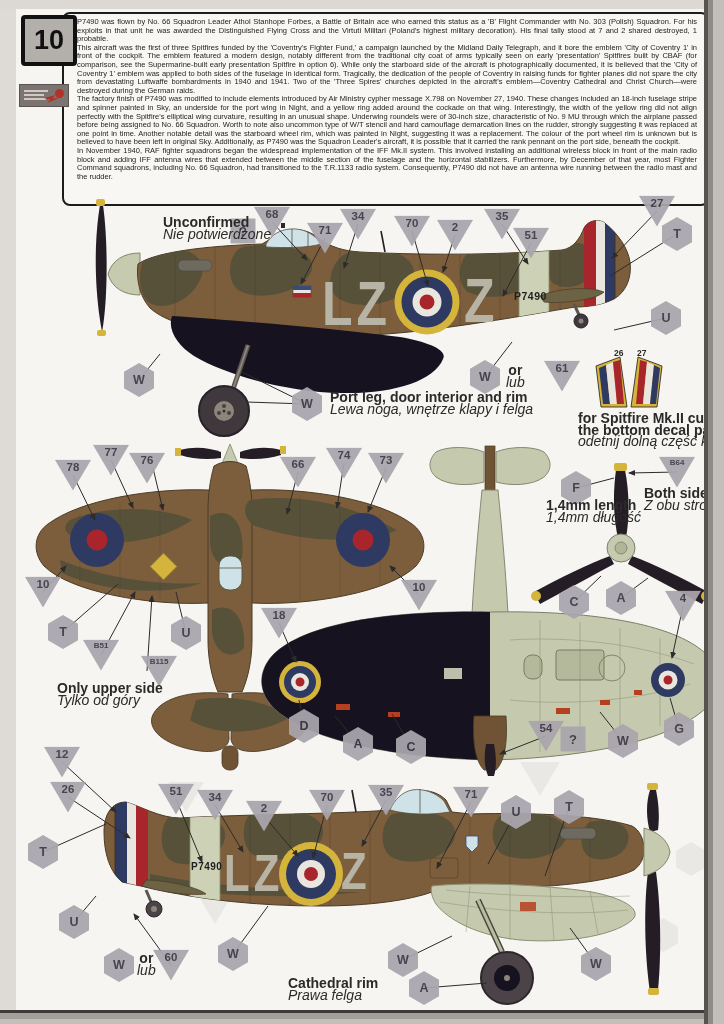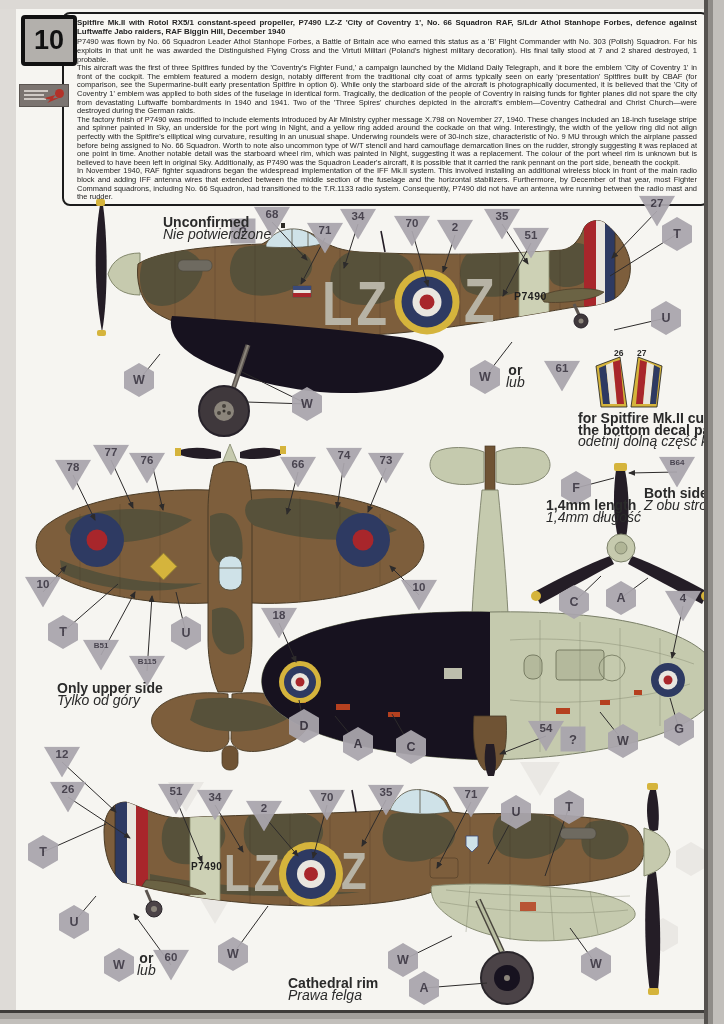--- a/index.html
+++ b/index.html
@@ -75,21 +75,20 @@
   </div>
   <div class="brand-logo">
     <span class="bar" style="top:5px;width:24px;"></span>
     <span class="bar" style="top:9px;width:20px;"></span>
     <span class="bar" style="top:13px;width:22px;"></span>
     <span class="dot"></span>
       <span class="zig"></span>
   </div>
 
   <div class="header-text">
-    <div class="title">Spitfire Mk.II with Rotol RX5/1 constant-speed propeller, P7490 LZ-Z 'City of Coventry 1', No. 66 Squadron RAF, S/Ldr Athol Stanhope Forbes, defence against Luftwaffe Jabo raiders, RAF Biggin Hill, December 1940</div>
     <p>P7490 was flown by No. 66 Squadron Leader Athol Stanhope Forbes, a Battle of Britain ace who earned this status as a 'B' Flight Commander with No. 303 (Polish) Squadron. For his exploits in that unit he was awarded the Distinguished Flying Cross and the Virtuti Militari (Poland's highest military decoration). His final tally stood at 7 and 2 shared destroyed, 1 probable.</p>
     <p>This aircraft was the first of three Spitfires funded by the 'Coventry's Fighter Fund,' a campaign launched by the Midland Daily Telegraph, and it bore the emblem 'City of Coventry 1' in front of the cockpit. The emblem featured a modern design, notably different from the traditional city coat of arms typically seen on early 'presentation' Spitfires built by CBAF (for comparison, see the Supermarine-built early presentation Spitfire in option 6). While only the starboard side of the aircraft is photographically documented, it is believed that the 'City of Coventry 1' emblem was applied to both sides of the fuselage in identical form. Tragically, the dedication of the people of Coventry in raising funds for fighter planes did not spare the city from devastating Luftwaffe bombardments in 1940 and 1941. Two of the 'Three Spires' churches depicted in the aircraft's emblem—Coventry Cathedral and Christ Church—were destroyed during the German raids.</p>
     <p>The factory finish of P7490 was modified to include elements introduced by Air Ministry cypher message X.798 on November 27, 1940. These changes included an 18-inch fuselage stripe and spinner painted in Sky, an underside for the port wing in Night, and a yellow ring added around the cockade on that wing. Interestingly, the width of the yellow ring did not align perfectly with the Spitfire's elliptical wing curvature, resulting in an unusual shape. Underwing roundels were of 30-inch size, characteristic of No. 9 MU through which the airplane passed before being assigned to No. 66 Squadron. Worth to note also uncommon type of W/T stencil and hard camouflage demarcation lines on the rudder, strongly suggesting it was replaced at one point in time. Another notable detail was the starboard wheel rim, which was painted in Night, suggesting it was a replacement. The colour of the port wheel rim is unknown but is believed to have been left in original Sky. Additionally, as P7490 was the Squadron Leader's aircraft, it is possible that it carried the rank pennant on the port side, beneath the cockpit.</p>
     <p>In November 1940, RAF fighter squadrons began the widespread implementation of the IFF Mk.II system. This involved installing an additional wireless block in front of the main radio block and adding IFF antenna wires that extended between the middle section of the fuselage and the horizontal stabilizers. Furthermore, by December of that year, most Fighter Command squadrons, including No. 66 Squadron, had transitioned to the T.R.1133 radio system. Consequently, P7490 did not have an antenna wire running between the radio mast and the rudder.</p>
   </div>
 
   <svg class="art" style="left:30px;top:190px;" width="680" height="260" viewBox="30 190 680 260">
     <defs>
       <clipPath id="fuseP">
           <path d="M138,264 C155,252 205,246 262,244 C270,240 278,232 288,230 C300,228 312,232 318,238 C330,247 344,251 360,252 C440,256 510,254 562,250 C574,248 580,238 584,228 C588,220 600,218 606,224 C618,234 628,248 630,262 C632,278 626,292 614,299 C602,305 588,307 575,307 C545,312 490,322 435,329 C375,337 300,339 250,336 C200,332 165,322 150,308 C140,297 136,280 138,264 Z"></path>
@@ -384,20 +383,24 @@
   <div class="mark" style="left:341px;top:845px;font-size:42px;">Z</div>
   <div class="serial" style="left:191px;top:862px;font-size:10px;">P7490</div>
 
   <div class="lbl" style="left:163px;top:217px;">
     <div class="en">Unconfirmed</div>
     <div class="pl">Nie potwierdzone</div>
   </div>
   <div class="lbl" style="left:506px;top:365px;text-align:center;">
     <div class="en">or</div>
     <div class="pl">lub</div>
+  </div>
+  <div class="lbl" style="left:330px;top:392px;">
+    <div class="en">Port leg, door interior and rim</div>
+    <div class="pl">Lewa noga, wnętrze klapy i felga</div>
   </div>
   <div class="lbl tiny" style="left:614px;top:349px;">26</div>
   <div class="lbl tiny" style="left:637px;top:349px;">27</div>
   <div class="lbl" style="left:578px;top:413px;">
     <div class="en">for Spitfire Mk.II cut off</div>
     <div class="en">the bottom decal part</div>
     <div class="pl">odetnij dolną część kalkomanii</div>
   </div>
   <div class="lbl" style="left:57px;top:683px;">
     <div class="en">Only upper side</div>
@@ -501,21 +504,21 @@
       <div class="co triangle" style="left: 562px; top: 376px;">61</div>
       <div class="co triangle" style="left: 73px; top: 475px;">78</div>
       <div class="co triangle" style="left: 111px; top: 460px;">77</div>
       <div class="co triangle" style="left: 147px; top: 468px;">76</div>
       <div class="co triangle" style="left: 298px; top: 472px;">66</div>
       <div class="co triangle" style="left: 344px; top: 463px;">74</div>
       <div class="co triangle" style="left: 386px; top: 468px;">73</div>
       <div class="co triangle" style="left: 43px; top: 592px;">10</div>
       <div class="co hexagon" style="left: 63px; top: 632px;">T</div>
       <div class="co triangle sm" style="left: 101px; top: 655px;">B51</div>
-      <div class="co triangle sm" style="left: 147px; top: 671px;">B115</div>
+      <div class="co triangle sm" style="left: 159px; top: 671px;">B115</div>
       <div class="co hexagon" style="left: 186px; top: 633px;">U</div>
       <div class="co triangle" style="left: 279px; top: 623px;">18</div>
       <div class="co triangle" style="left: 419px; top: 595px;">10</div>
       <div class="co hexagon" style="left: 576px; top: 488px;">F</div>
       <div class="co triangle sm" style="left: 677px; top: 472px;">B64</div>
       <div class="co hexagon" style="left: 574px; top: 602px;">C</div>
       <div class="co hexagon" style="left: 621px; top: 598px;">A</div>
       <div class="co triangle" style="left: 683px; top: 606px;">4</div>
       <div class="co hexagon" style="left: 304px; top: 726px;">D</div>
       <div class="co hexagon" style="left: 358px; top: 744px;">A</div>

